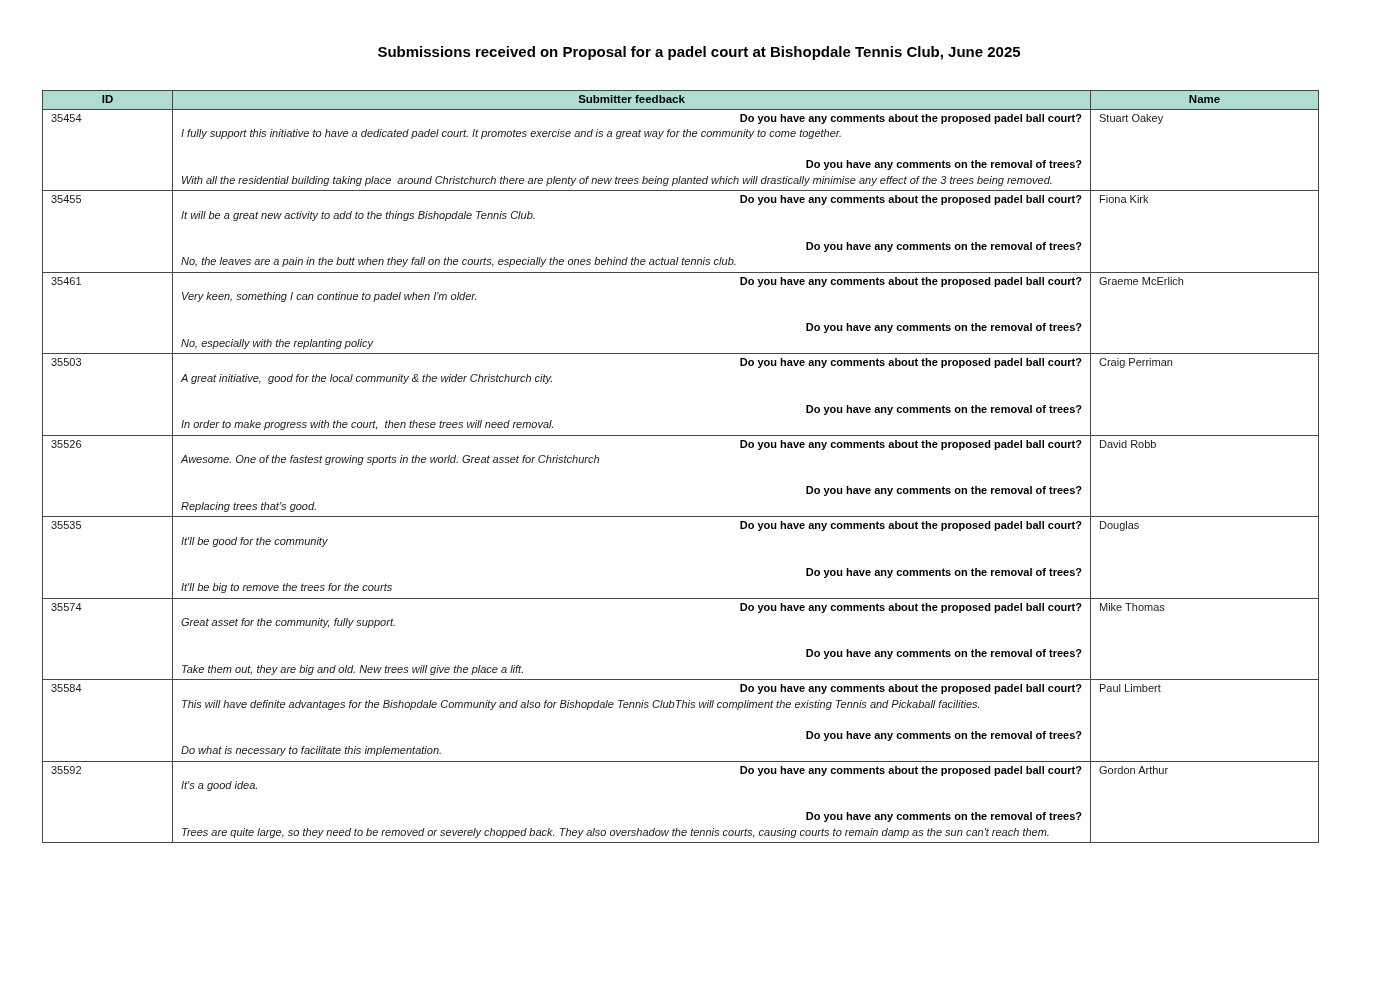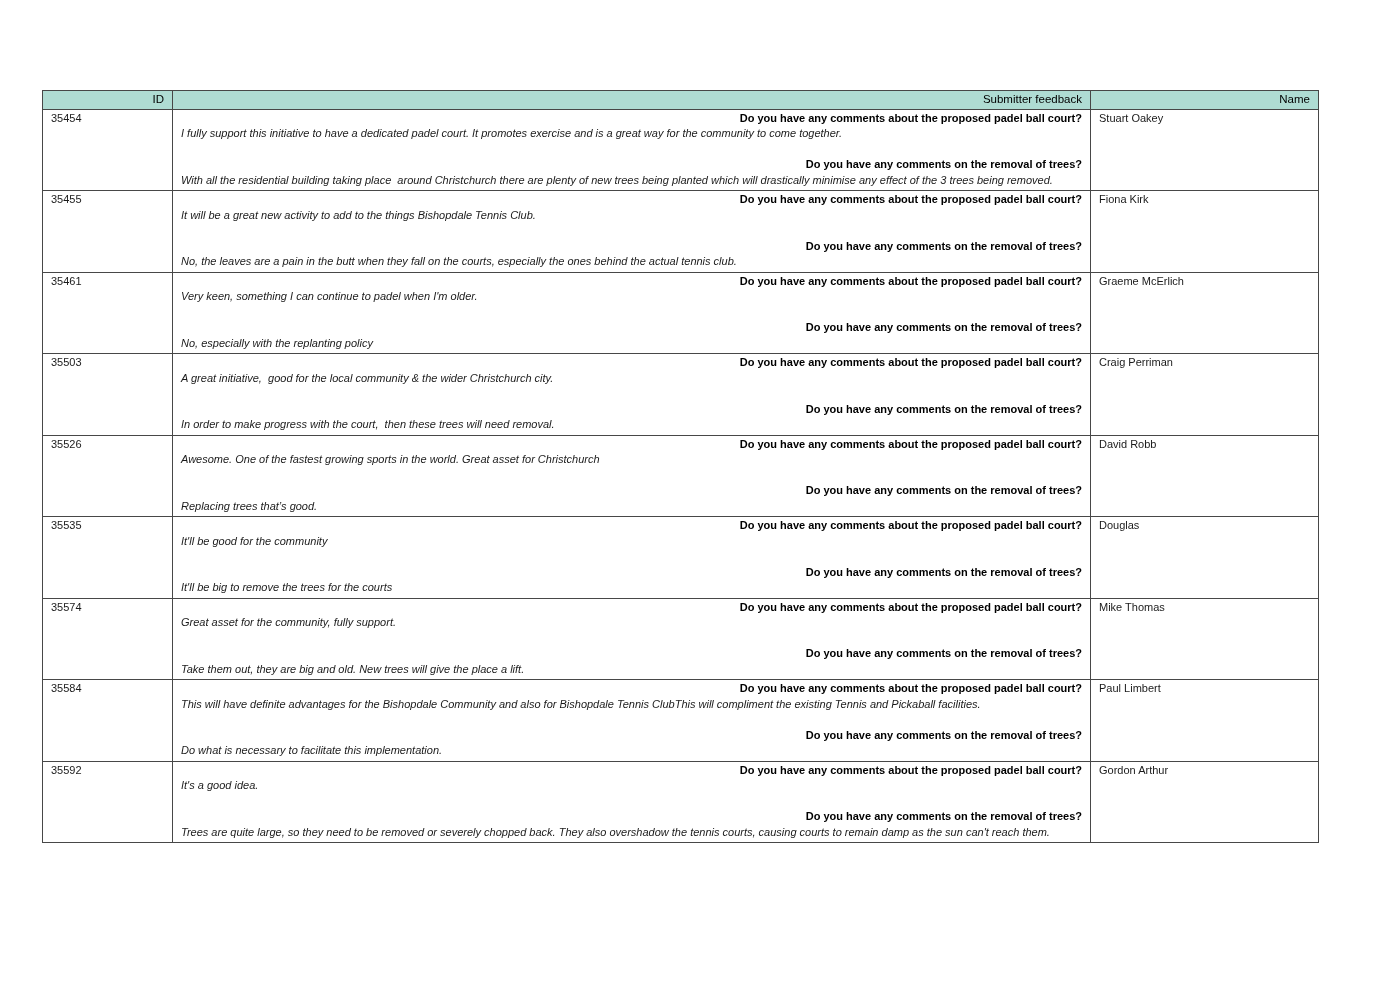--- a/index.html
+++ b/index.html
@@ -34,41 +34,42 @@
   table.submissions th,
   table.submissions td {
     border: 1px solid #474747;
     vertical-align: top;
     padding: 1px 8px 2px 8px;
     line-height: 15.5px;
     overflow: hidden;
   }
   table.submissions th {
     background: #afdcd3;
-    text-align: right;
+    text-align: center;
     font-size: 11.5px;
-    font-weight: normal;
+    font-weight: bold;
     color: #000000;
     height: 17px;
     padding-top: 1px;
     padding-bottom: 1px;
   }
   col.col-id { width: 130px; }
   col.col-feedback { width: 918px; }
   col.col-name { width: 228px; }
   .q { font-weight: bold; color: #000000; text-align: right; }
   .a { font-weight: normal; white-space: pre-wrap; font-style: italic; }
   .spacer { height: 15.5px; }
   td.id-cell, td.name-cell { font-size: 11px; margin-top: 20px; }
 </style>
 </head>
 <body>
 
 <div class="page">
 
+  <div class="doc-title">Submissions received on Proposal for a padel court at Bishopdale Tennis Club, June 2025</div>
 
   <table class="submissions">
     <colgroup>
       <col class="col-id">
       <col class="col-feedback">
       <col class="col-name">
     </colgroup>
     <thead>
       <tr>
         <th>ID</th>

